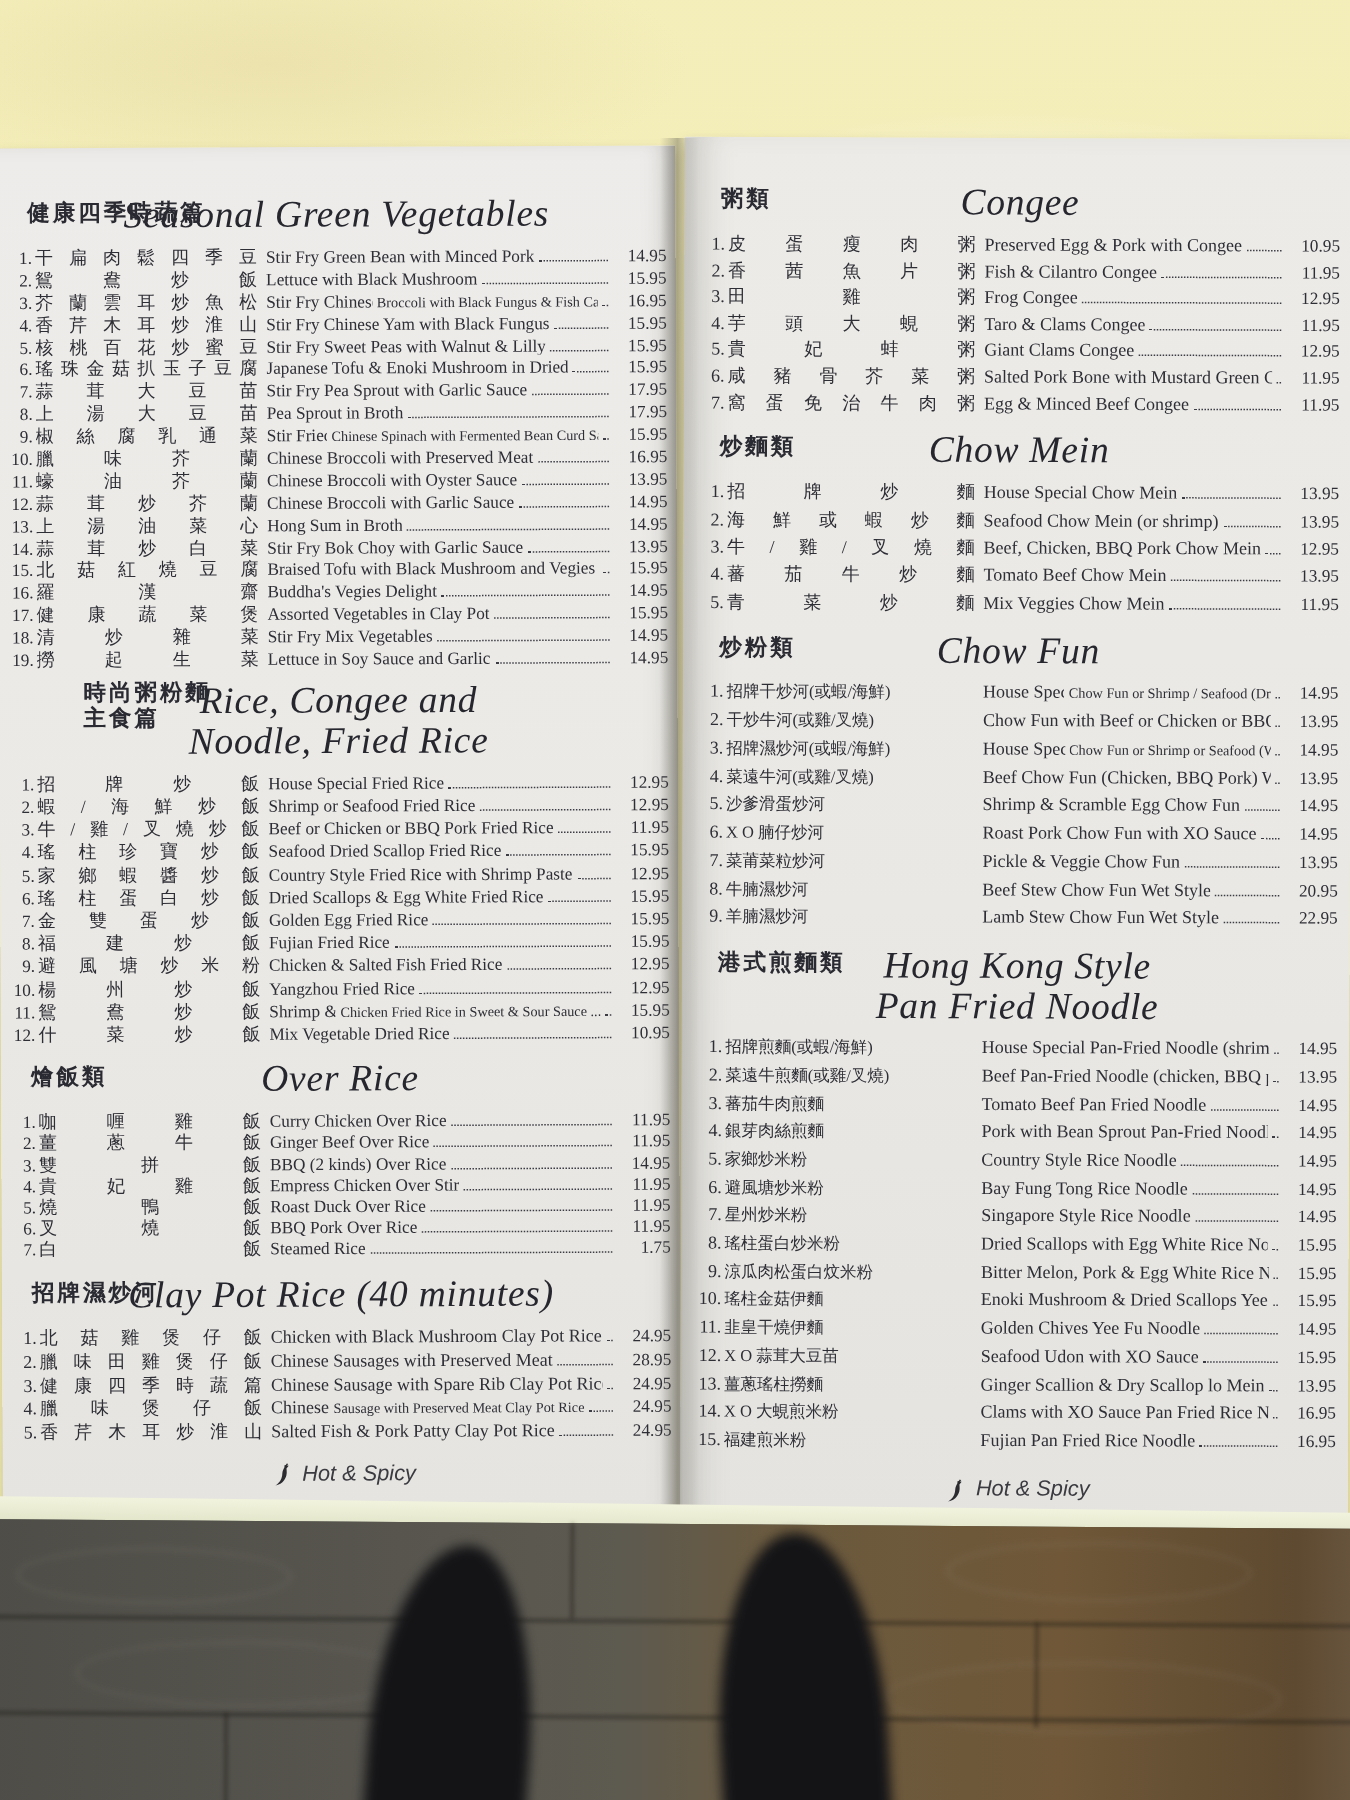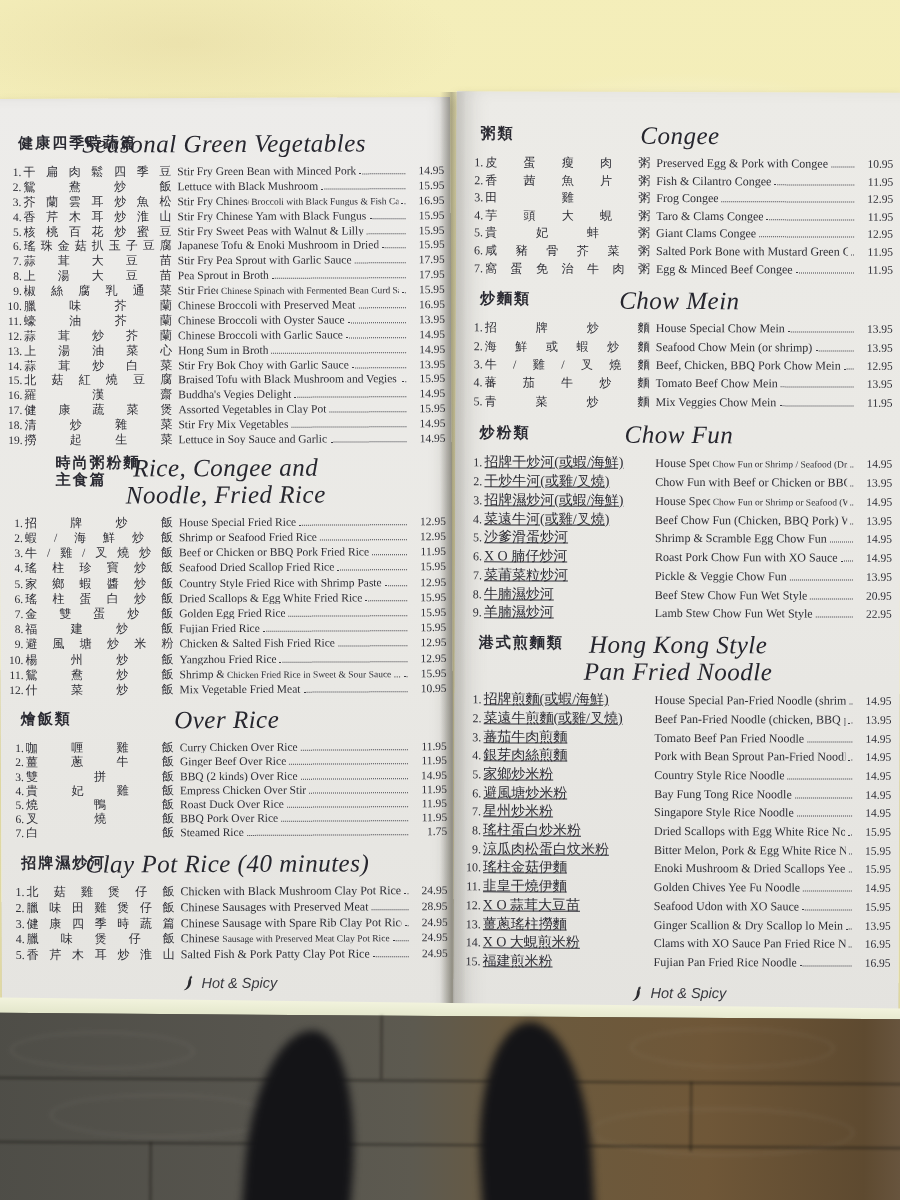--- a/index.html
+++ b/index.html
@@ -53,21 +53,21 @@
   .price{flex:0 0 36px;text-align:right;font-size:11.5px;}
   
   .sec-sga .row{height:14.9px;}
   .sec-rice .row{height:15.2px;}
   .sec-overrice .row{height:14.2px;}
   .sec-claypot .row{height:15.6px;font-size:12px;}
   .sec-congee .row{height:17.6px;font-size:12px;}
   .sec-chowmein .row{height:18.4px;font-size:12px;}
   .sec-chowfun .row{height:18.8px;font-size:12px;}
   .sec-hk .row{height:18.7px;font-size:12px;}
-  .sec-chowfun .cn,.sec-hk .cn{font-size:14px;text-align-last:auto;text-decoration:underline;}
+  .sec-chowfun .cn,.sec-hk .cn{font-size:11px;text-align-last:auto;}
   .sec-rice .sec-head,.sec-hk .sec-head{margin-top:8px;}
   .sec-overrice .sec-head{margin-top:10px;}
   .sec-claypot .sec-head{margin-top:12px;}
   .sec-chowmein .sec-head,.sec-chowfun .sec-head{margin-top:9px;}
   .sec-rice .cn-title{top:0;line-height:17px;margin-left:36px;}
   
   .page-footer{display:flex;align-items:center;justify-content:center;gap:6px;margin-top:13px;
     font-family:"Liberation Sans",sans-serif;font-style:italic;font-size:14.5px;color:#3a3a40;}
   .chili{transform:rotate(-15deg);}
 </style>
@@ -309,21 +309,21 @@
             <span class="num">11.</span>
             <span class="cn">鴛鴦炒飯</span>
             <span class="en">Shrimp &amp;</span>
             <span class="en2">Chicken Fried Rice in Sweet &amp; Sour Sauce .....</span>
             <span class="dots"></span>
             <span class="price">15.95</span>
           </div>
           <div class="row">
             <span class="num">12.</span>
             <span class="cn">什菜炒飯</span>
-            <span class="en">Mix Vegetable Fried Meat</span>
+            <span class="en">Mix Vegetable Dried Rice</span>
             <span class="dots"></span>
             <span class="price">10.95</span>
           </div>
         </div>
         <div class="section sec-overrice">
           <div class="sec-head">
             <div class="cn-title">
               <div>燴飯類</div>
             </div>
             <div class="en-title">

